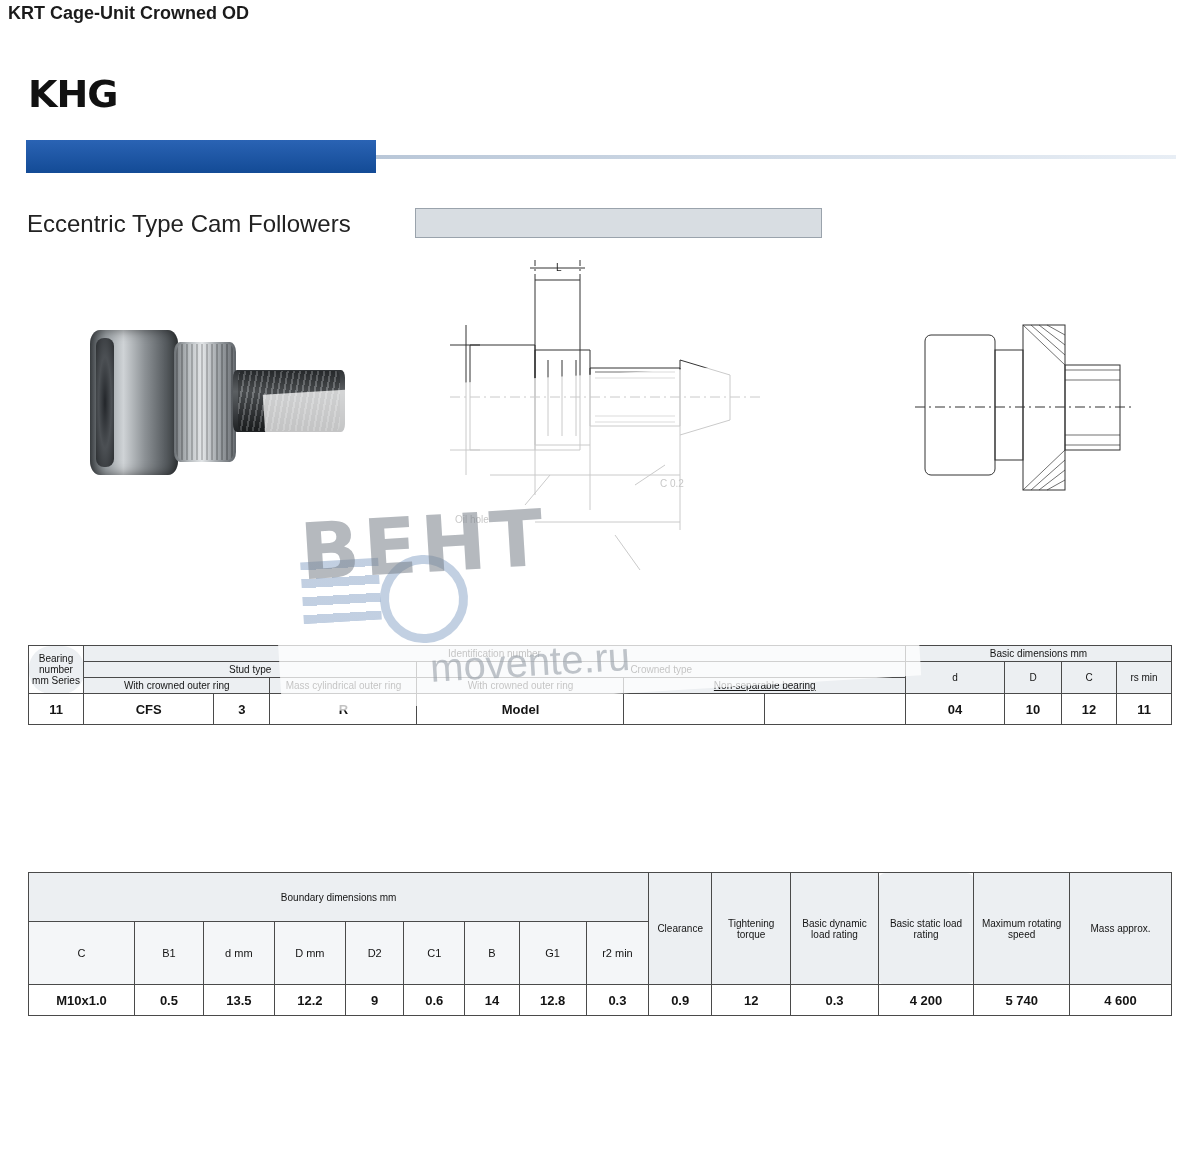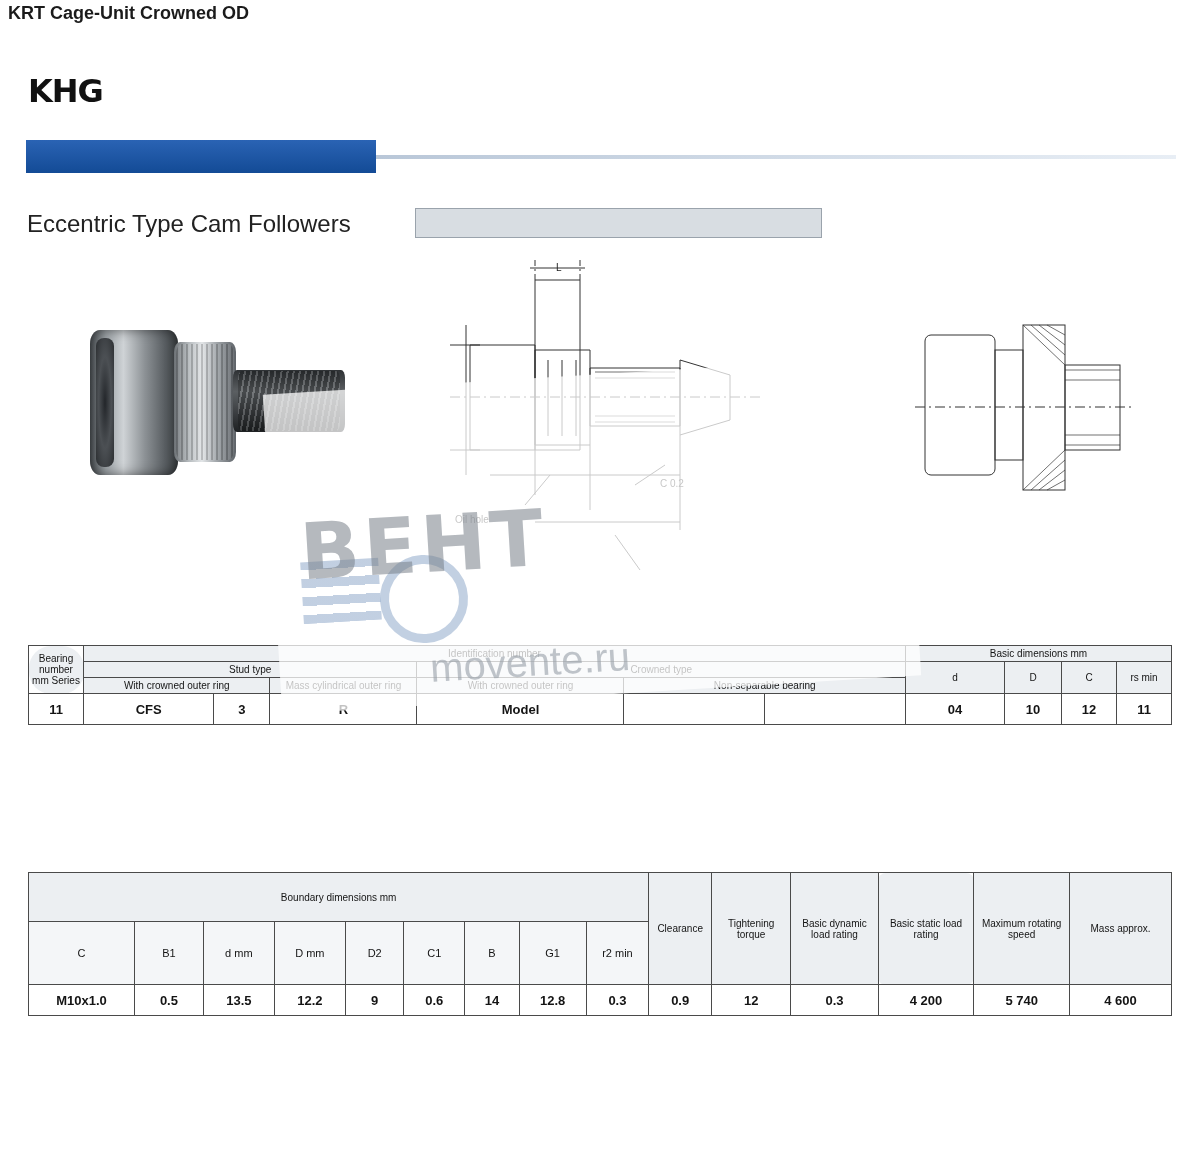--- a/index.html
+++ b/index.html
@@ -14,21 +14,21 @@
     font-family: "Liberation Sans", sans-serif;
     color: #1a1a1a;
     overflow: hidden;
   }
 
   
   .brand {
     position: absolute;
     left: 28px;
     top: 72px;
-    font-size: 32px;
+    font-size: 38px;
     font-weight: bold;
     letter-spacing: -1px;
     color: #111;
     font-family: "DejaVu Sans", sans-serif;
     filter: blur(0.4px);
   }
   .title-bar {
     position: absolute;
     left: 26px;
     top: 140px;
@@ -325,21 +325,21 @@
     <td colspan="3">Crowned type</td>
     <td rowspan="2" style="width:92px;">d</td>
     <td rowspan="2" style="width:50px;">D</td>
     <td rowspan="2" style="width:48px;">C</td>
     <td rowspan="2" style="width:48px;">rs min</td>
   </tr>
   <tr class="tbl-head">
     <td colspan="2" style="width:150px;">With crowned outer ring</td>
     <td style="width:140px;">Mass cylindrical outer ring</td>
     <td style="width:200px;">With crowned outer ring</td>
-    <td colspan="2" style="width:230px;">Non-separable bearing</td>
+    <td colspan="2" style="width:230px;text-decoration:underline;">Non-separable bearing</td>
   </tr>
   <tr class="tbl-val">
     <td>11</td>
     <td>CFS</td>
     <td>3</td>
     <td>R</td>
     <td>Model</td>
     <td></td>
     <td></td>
     <td>04</td>

